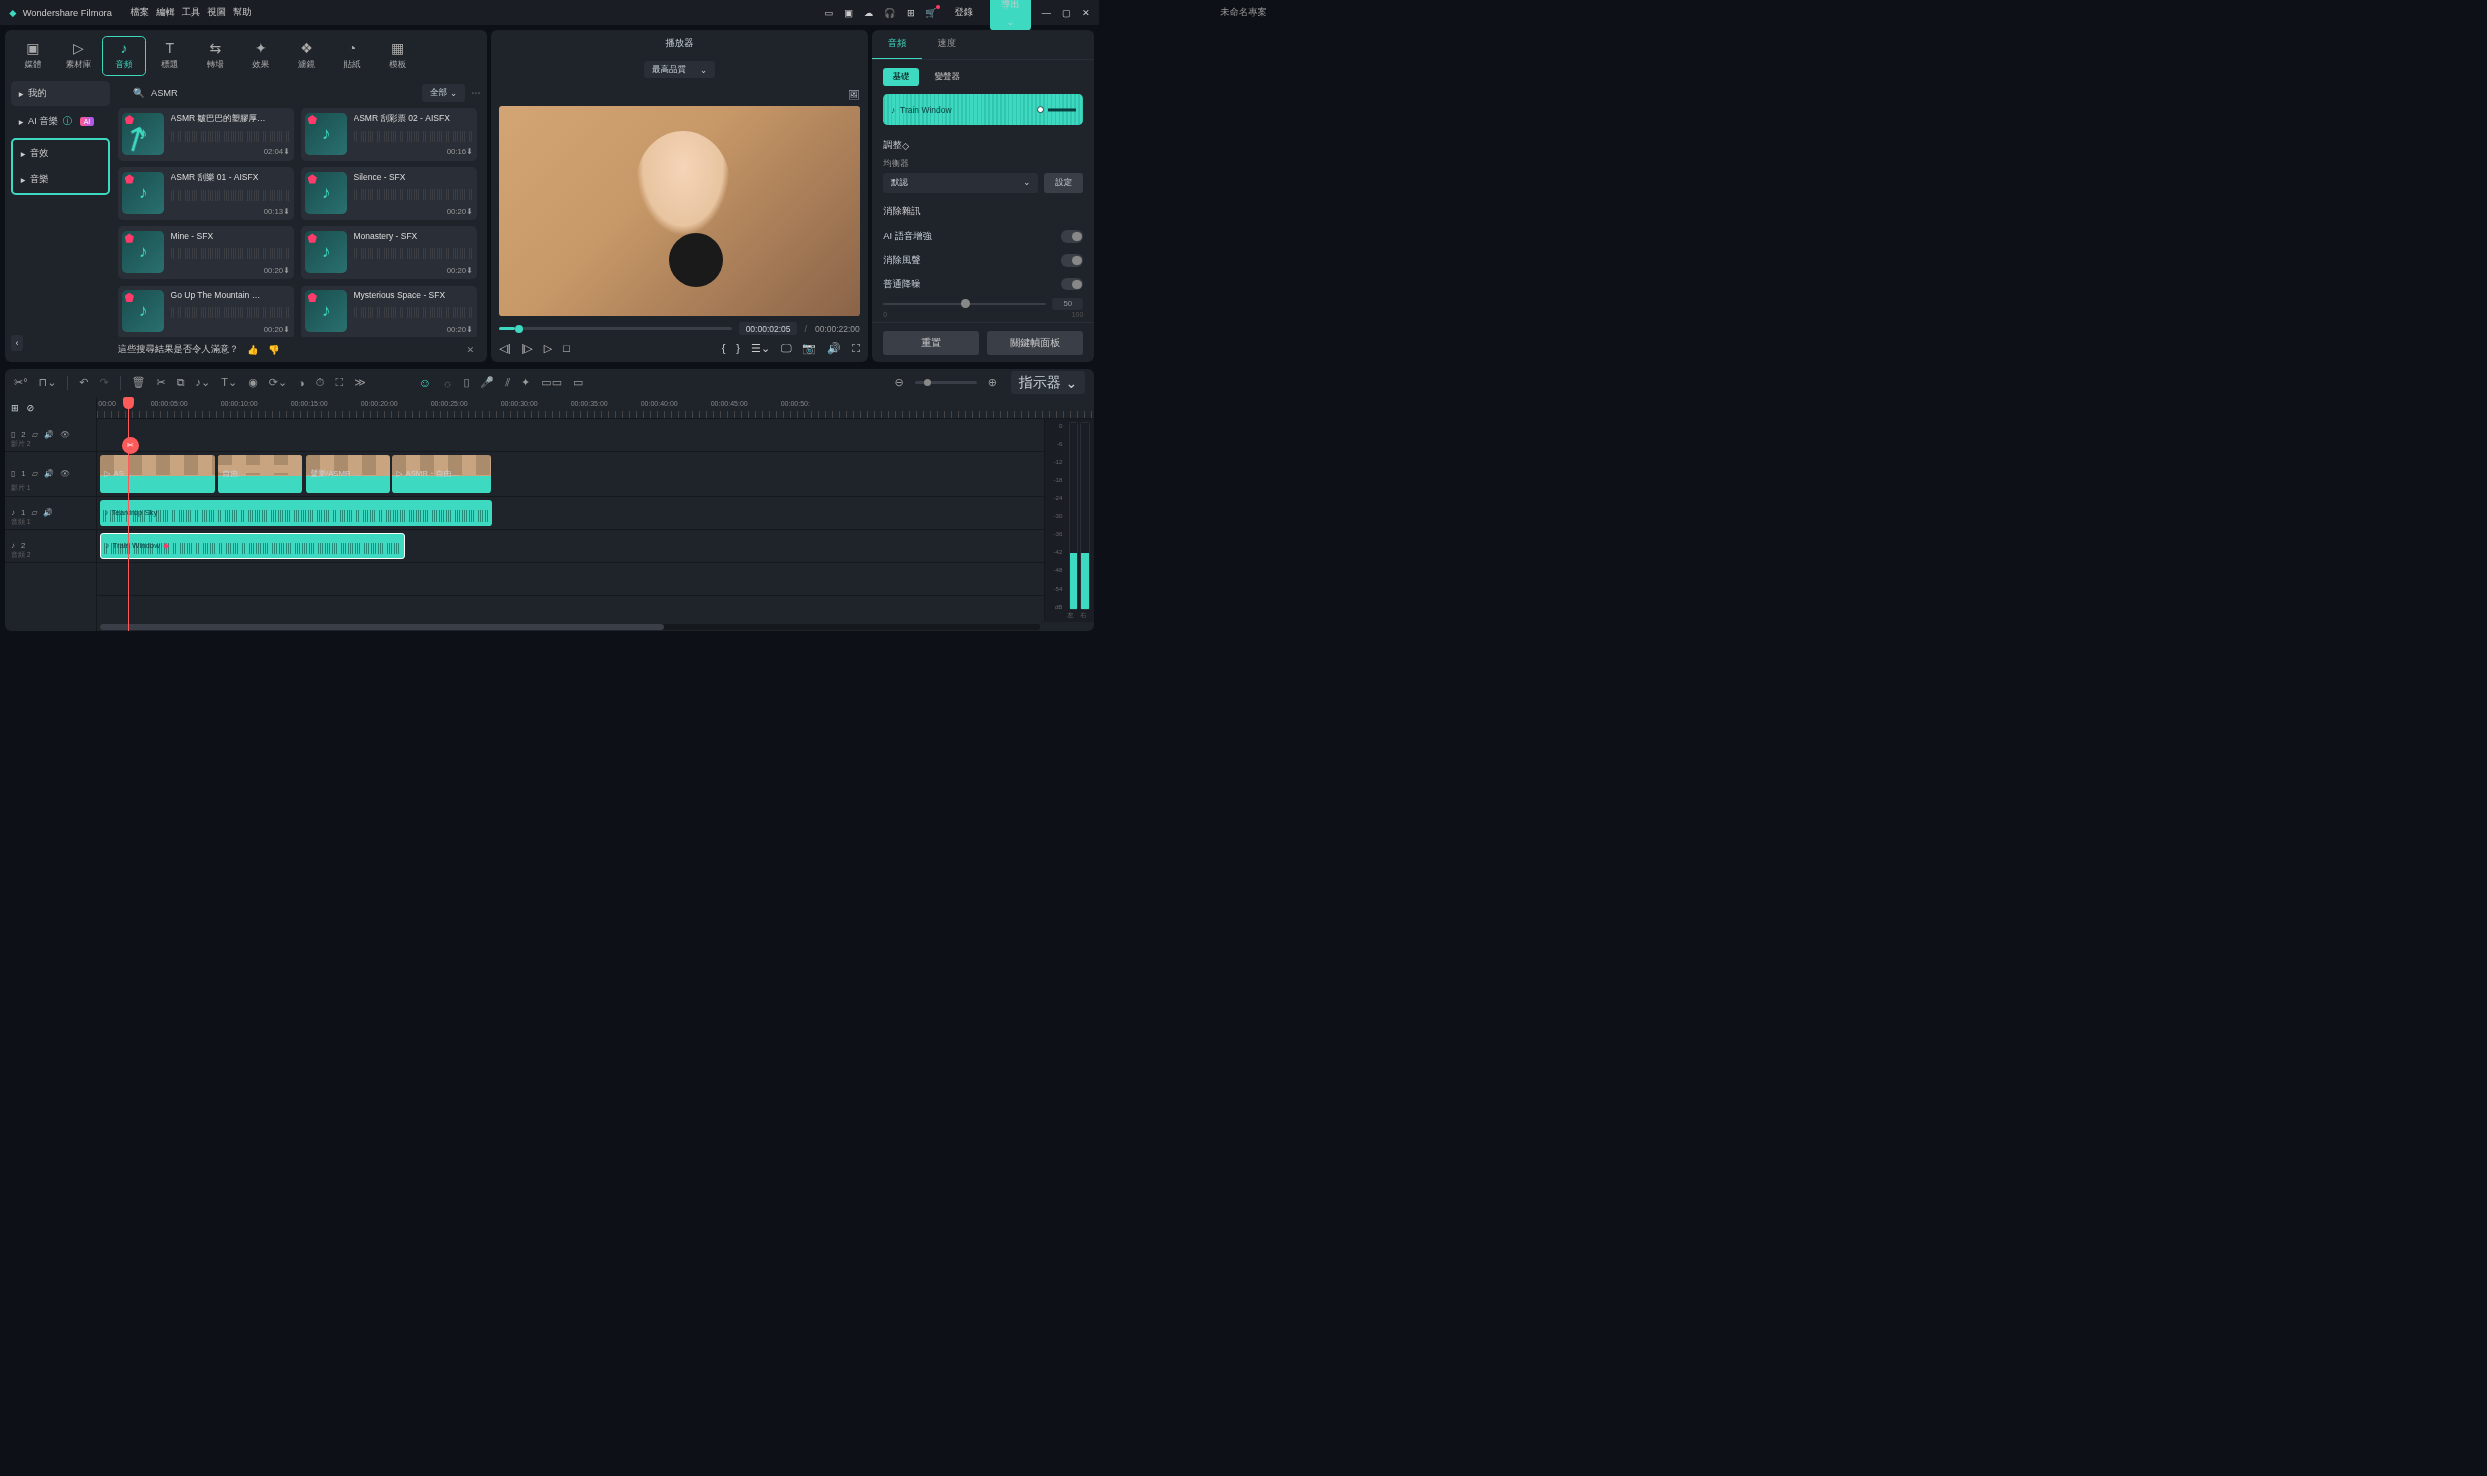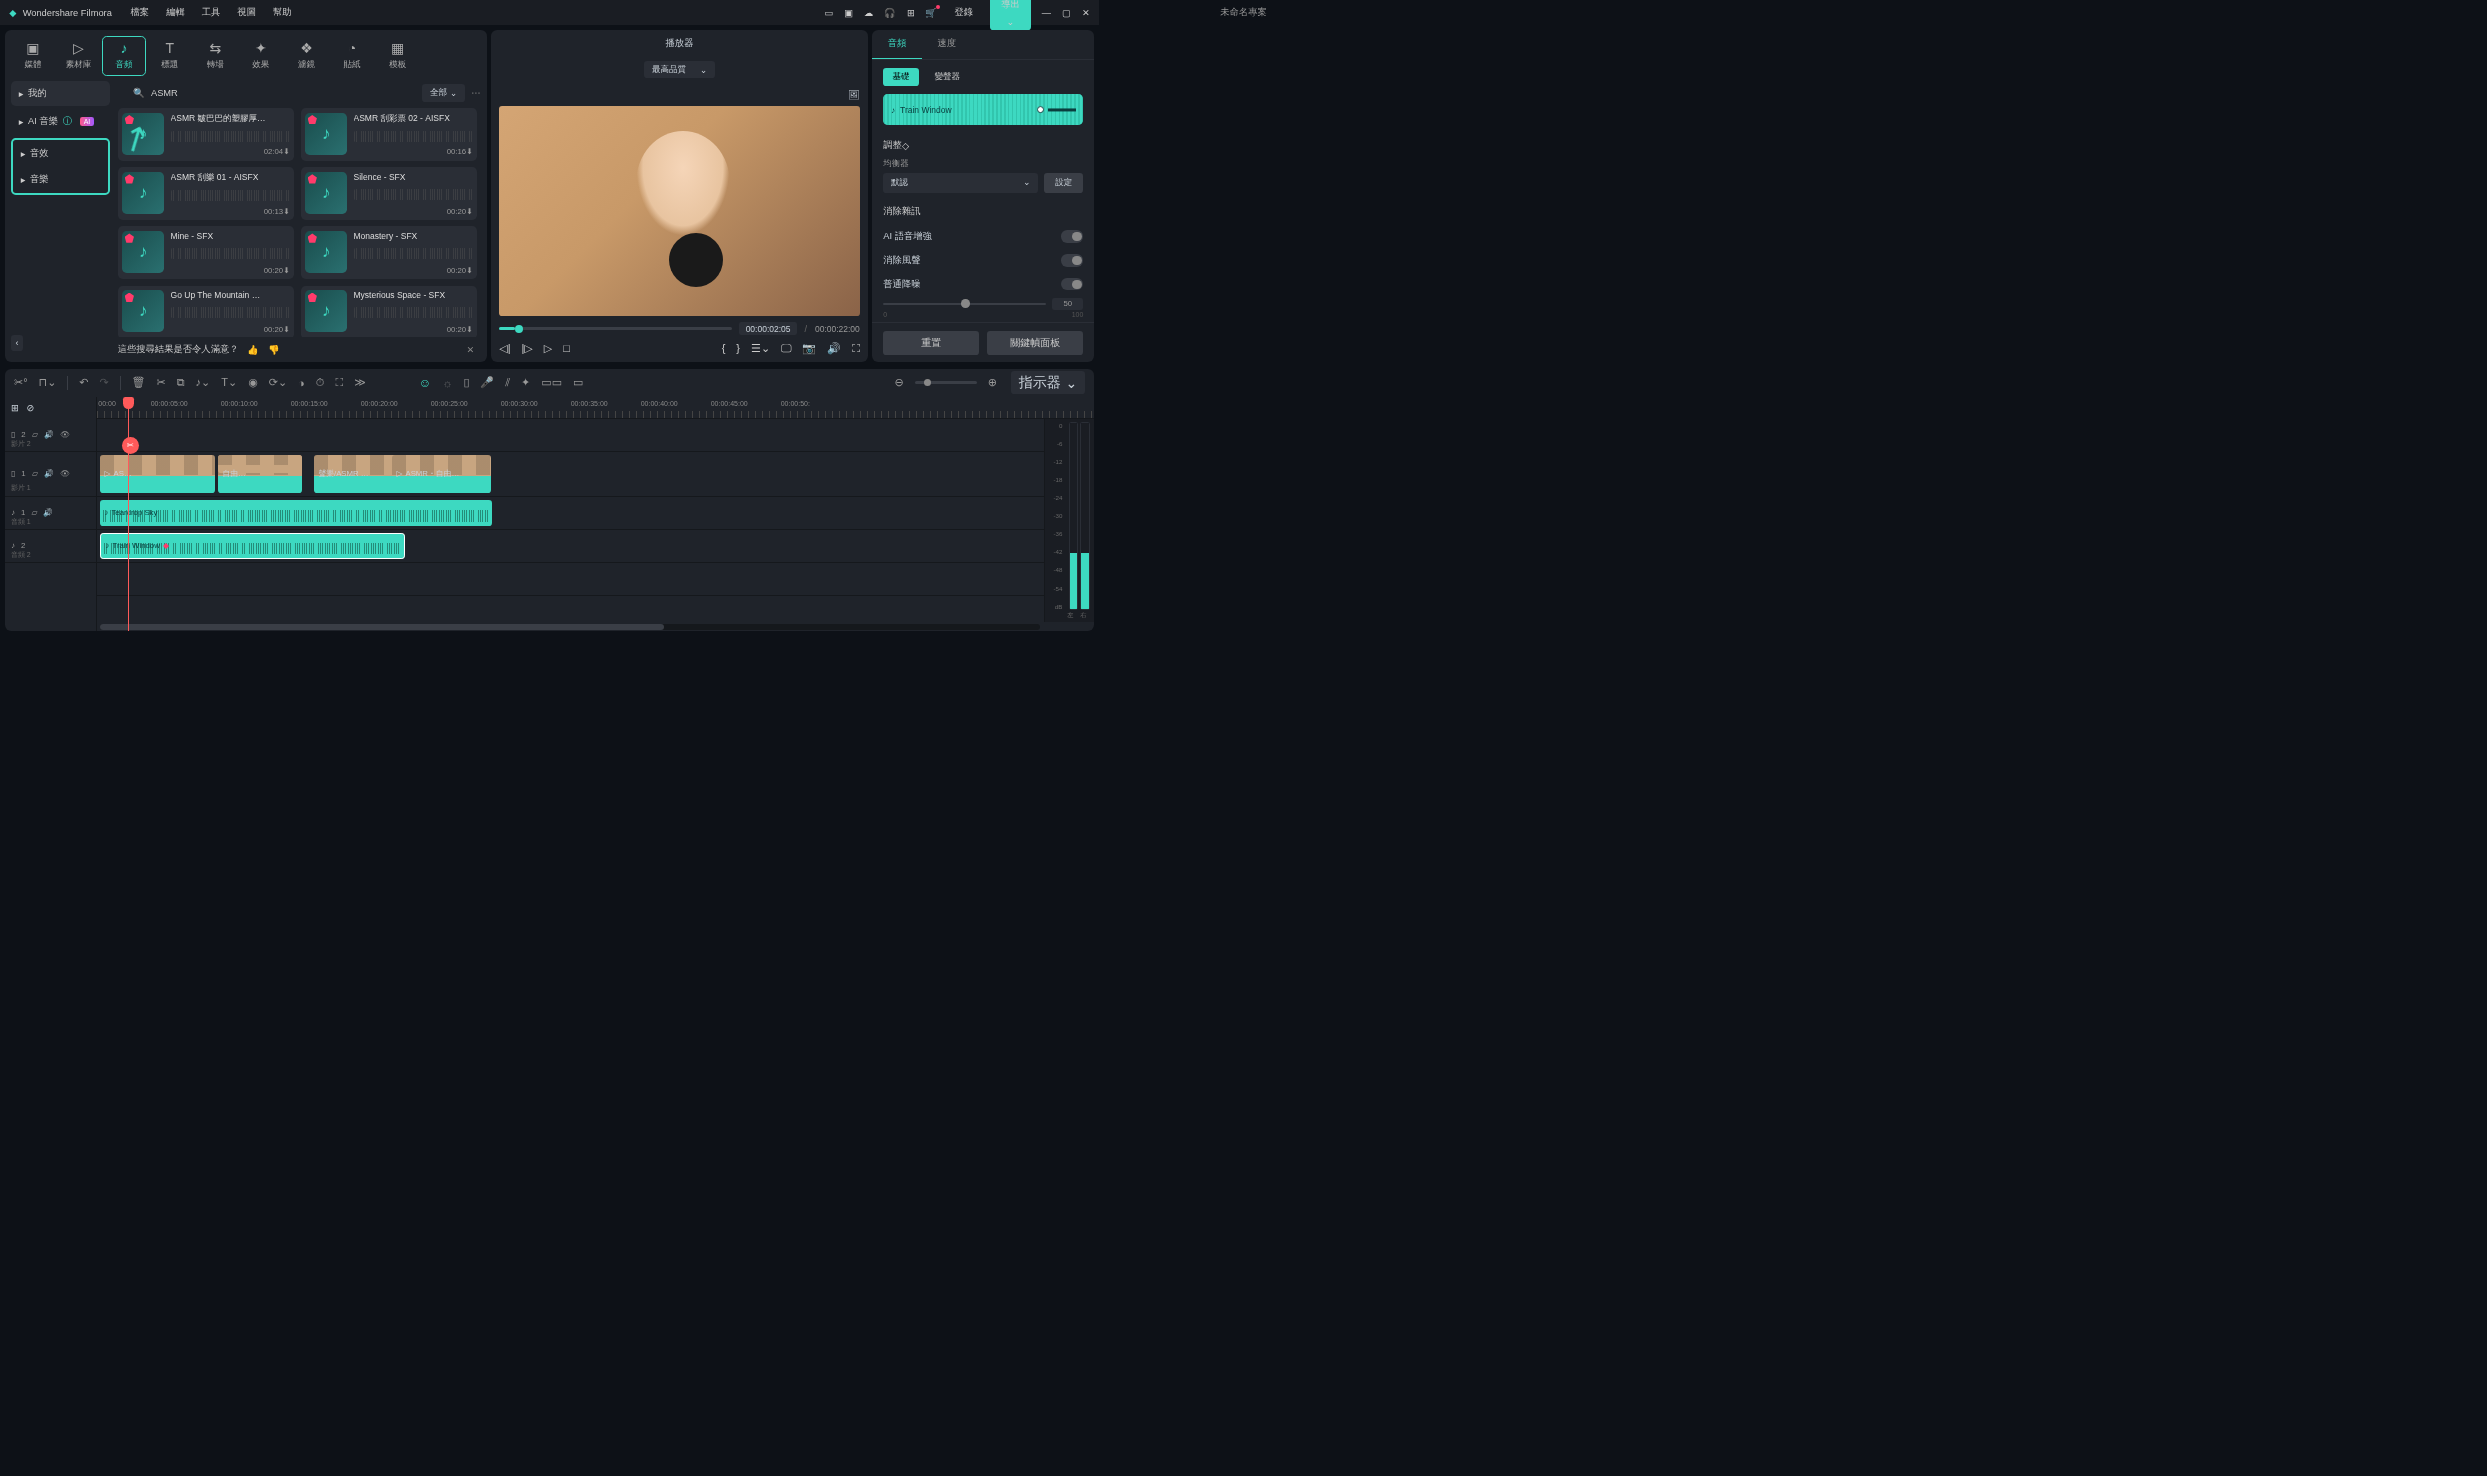--- a/index.html
+++ b/index.html
@@ -1,20 +1,20 @@
 <!DOCTYPE html>
 <html style="font-size:12.4px"><head>
 <meta charset="utf-8">
 <style>
 * { margin: 0; padding: 0; box-sizing: border-box; font-family: -apple-system, "Microsoft JhengHei", sans-serif; }
 body { background: #0d1117; color: #c9d1d9; font-size: 9.3px; overflow: hidden; width: 1099px; height: 652px; }
 .title-bar { height: 25px; background: #1a1d23; display: flex; align-items: center; padding: 0 9.3px; }
 .title-bar .logo { color: #3dd9c1; margin-right: 6.2px; }
 .title-bar .app-name { color: #ccc; margin-right: 18.7px; font-size: 9.3px; }
-.title-bar .menu { display: flex; gap: 17px; }
+.title-bar .menu { display: flex; gap: 7px; }
 .title-bar .menu span { color: #ccc; font-size: 9.3px; cursor: pointer; }
 .title-bar .project { position: absolute; left: 50%; transform: translateX(-50%); color: #999; font-size: 9.3px; }
 .title-bar .win-controls { margin-left: auto; display: flex; gap: 11px; align-items: center; }
 .title-bar .win-controls span { color: #ccc; cursor: pointer; }
 .login-btn { color: #3dd9c1; font-size: 9.3px; padding: 1.6px 6.2px; }
 .export-btn { background: #3dd9c1; color: #000; padding: 3.1px 11px; border-radius: 3.1px; font-size: 9.3px; display: flex; align-items: center; gap: 4.7px; flex-direction: column; }
 .cart-icon { color: #3dd9c1; position: relative; }
 .cart-dot { position: absolute; top: -2.3px; right: -2.3px; width: 3.9px; height: 3.9px; background: #ff3b6b; border-radius: 50%; }
 
 .main-area { display: flex; height: 342px; padding: 4.7px; gap: 4.7px; }
@@ -574,21 +574,21 @@
         <div class="tl-track tall">
           <div class="clip video" style="left:3.1px;width:115px">
               <span class="clip-label">▷ <span>AS…</span></span>
             </div>
           <div class="clip video" style="left:121px;width:84px">
               <span class="clip-label">
                 <span>自由…</span>
               </span>
             </div>
           <div class="clip video" style="left:121px;width:84px;top:3.1px;height:18.7px;background:#c8a580"></div>
-          <div class="clip video" style="left:217px;width:84px">
+          <div class="clip video" style="left:209px;width:84px">
               <span class="clip-label">
                 <span>聲樂/ASMR …</span>
               </span>
             </div>
           <div class="clip video" style="left:295px;width:99px">
               <span class="clip-label">▷ <span>ASMR・自由…</span></span>
             </div>
         </div>
         <div class="tl-track">
           <div class="clip audio" style="left:3.1px;width:392px">

